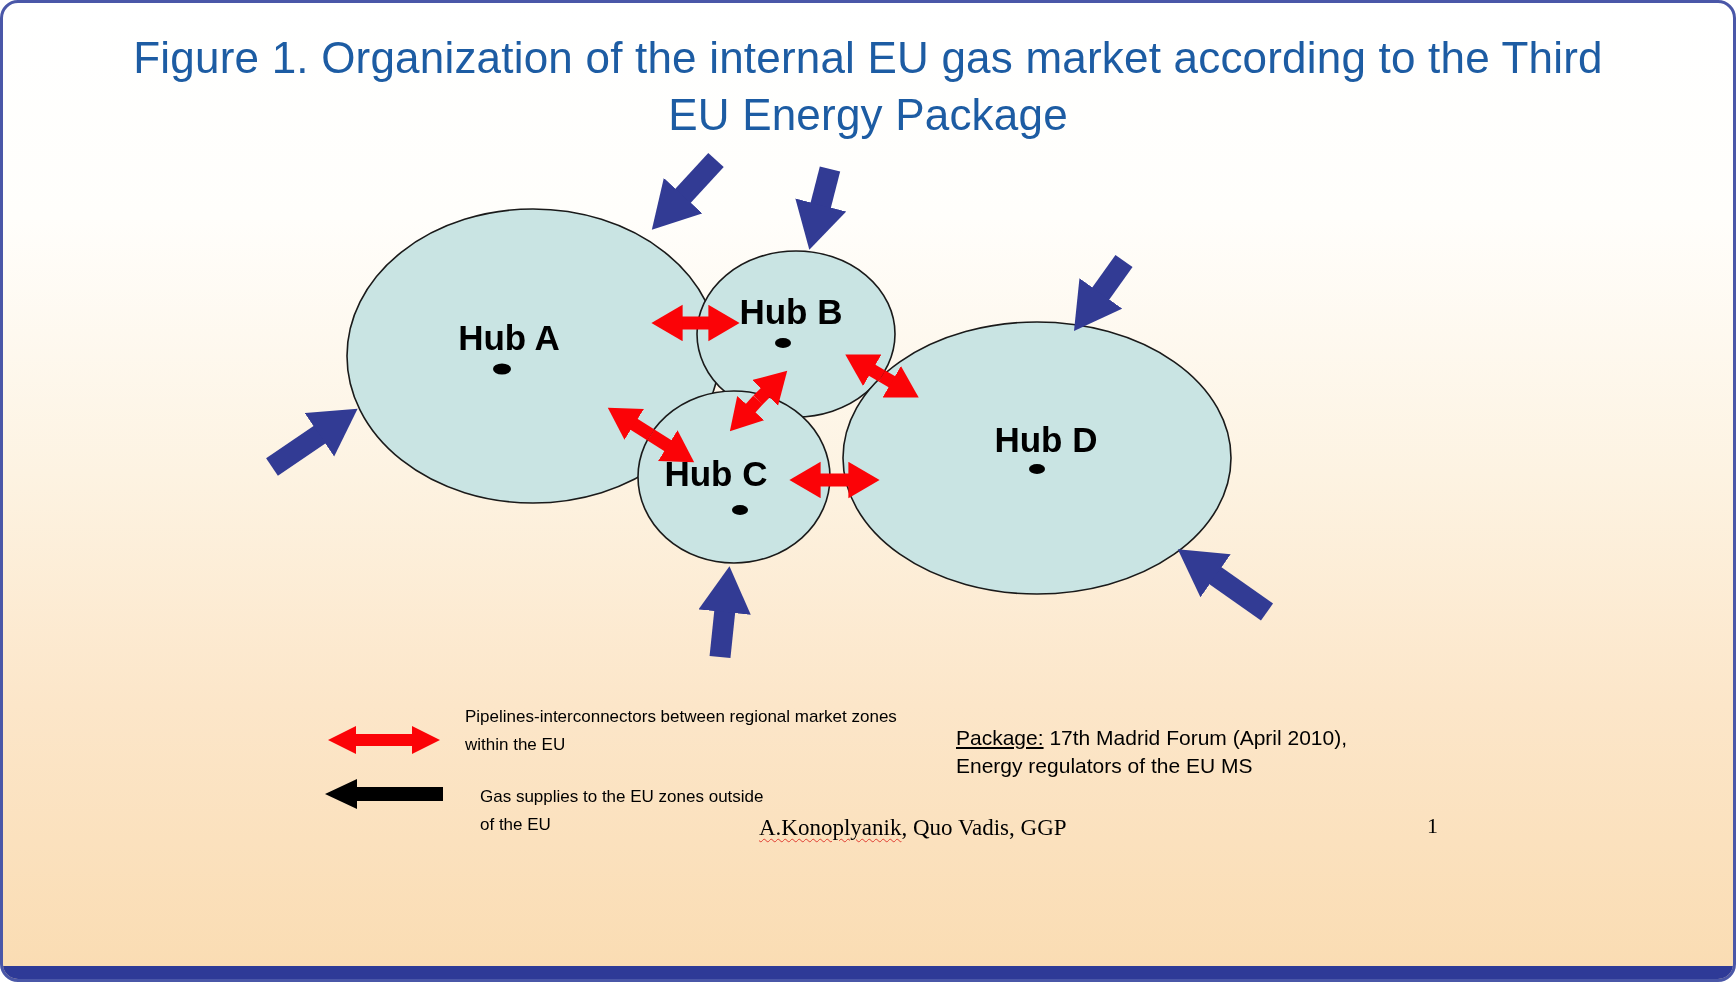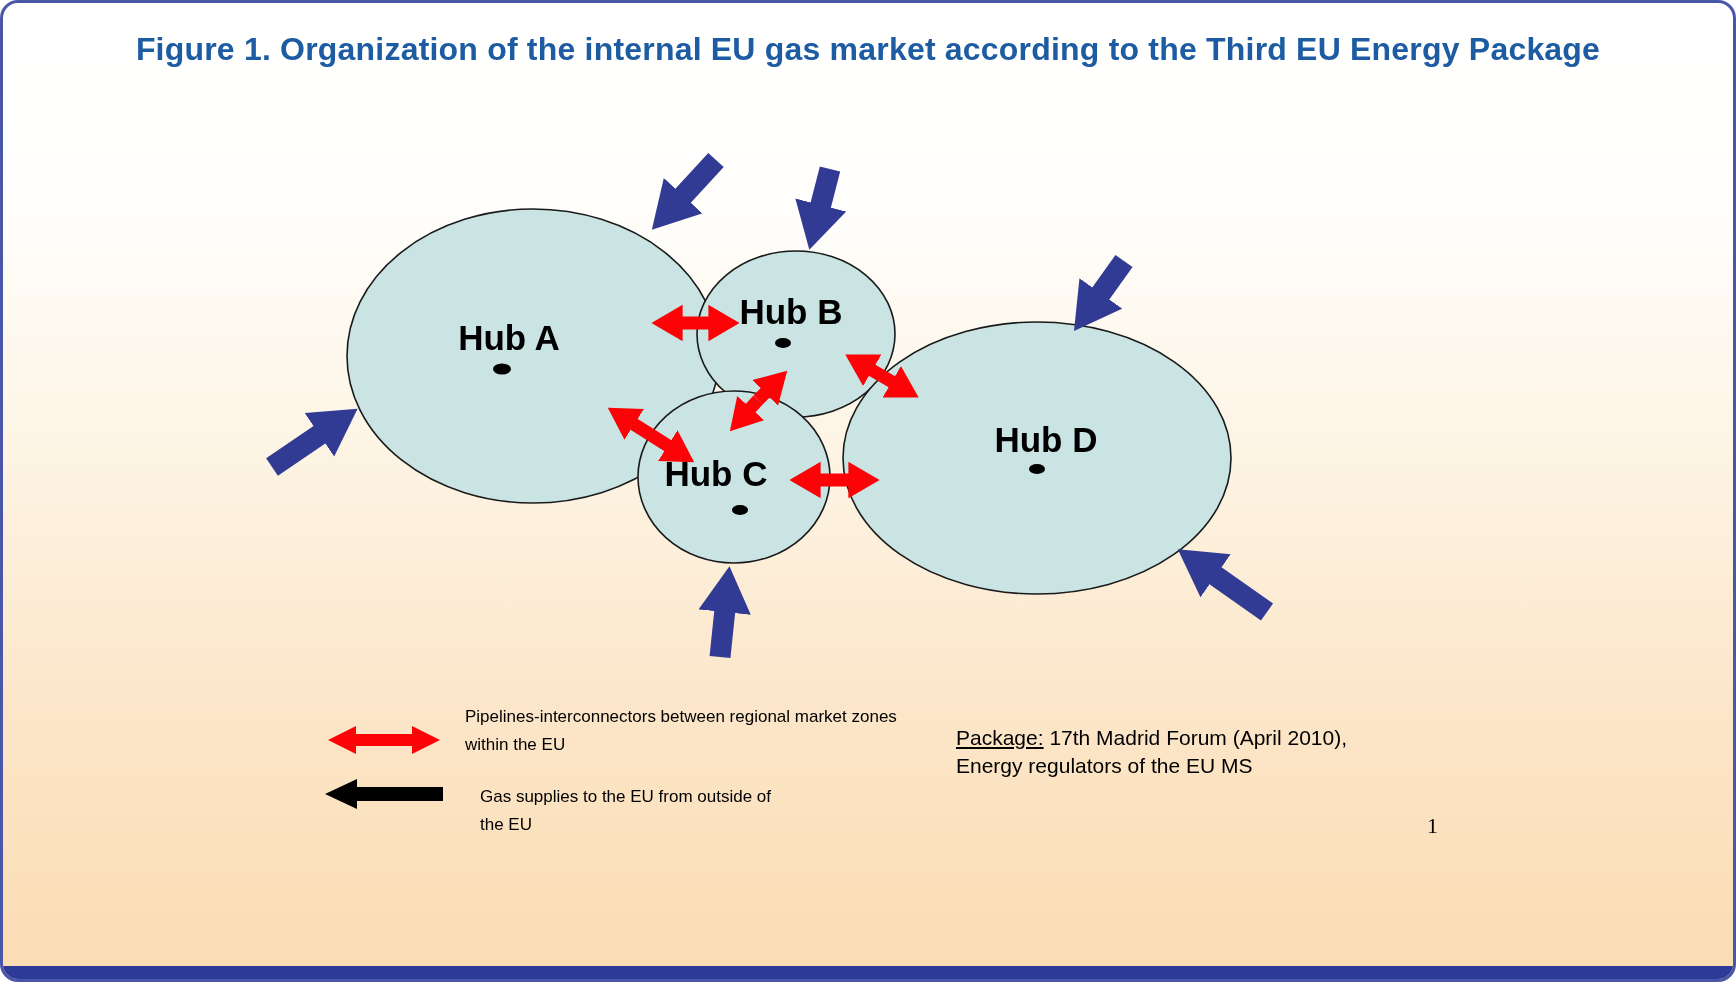--- a/index.html
+++ b/index.html
@@ -30,23 +30,23 @@
 
   .page-title {
     position: absolute;
     top: 26px;
     left: 0; right: 0;
     text-align: center;
   }
   .page-title .title-text {
     display: inline-block;
     width: 1470px;
-    font-size: 32px;
+    font-size: 44px;
     line-height: 1.3;
-    font-weight: bold;
+    font-weight: normal;
     color: var(--title-blue, #1d5ca3);
     letter-spacing: 0.2px;
   }
 
   svg.diagram {
     position: absolute;
     inset: 0;
     width: 1736px;
     height: 982px;
   }
@@ -176,22 +176,23 @@
 
   <div>
     <svg class="legend-icon" style="left:323px; top:719px;" width="116" height="36" viewBox="0 0 116 36">
       <polygon class="legend-red-poly" points="2,18 30,4 30,12 86,12 86,4 114,18 86,32 86,24 30,24 30,32"></polygon>
     </svg>
     <div class="legend-text legend-text-1">Pipelines-interconnectors between regional market zones within the EU</div>
 
     <svg class="legend-icon" style="left:320px; top:773px;" width="122" height="36" viewBox="0 0 122 36">
       <polygon class="legend-black-poly" points="2,18 34,3 34,11 120,11 120,25 34,25 34,33"></polygon>
     </svg>
-    <div class="legend-text legend-text-2">Gas supplies to the EU from outside of the EU</div>
+    <div class="legend-text legend-text-2">Gas supplies to the EU zones outside of the EU</div>
   </div>
 
   <div class="source-note"><span class="source-label">Package:</span><span> 17th Madrid Forum (April 2010), Energy regulators of the EU MS</span></div>
 
+  <div class="footer-credit"><span class="author">A.Konoplyanik</span><span>, Quo Vadis, GGP</span></div>
 
   <div class="page-number">1</div>
 
   <div class="bottom-bar"></div>
 </div>
 
 </body></html>

